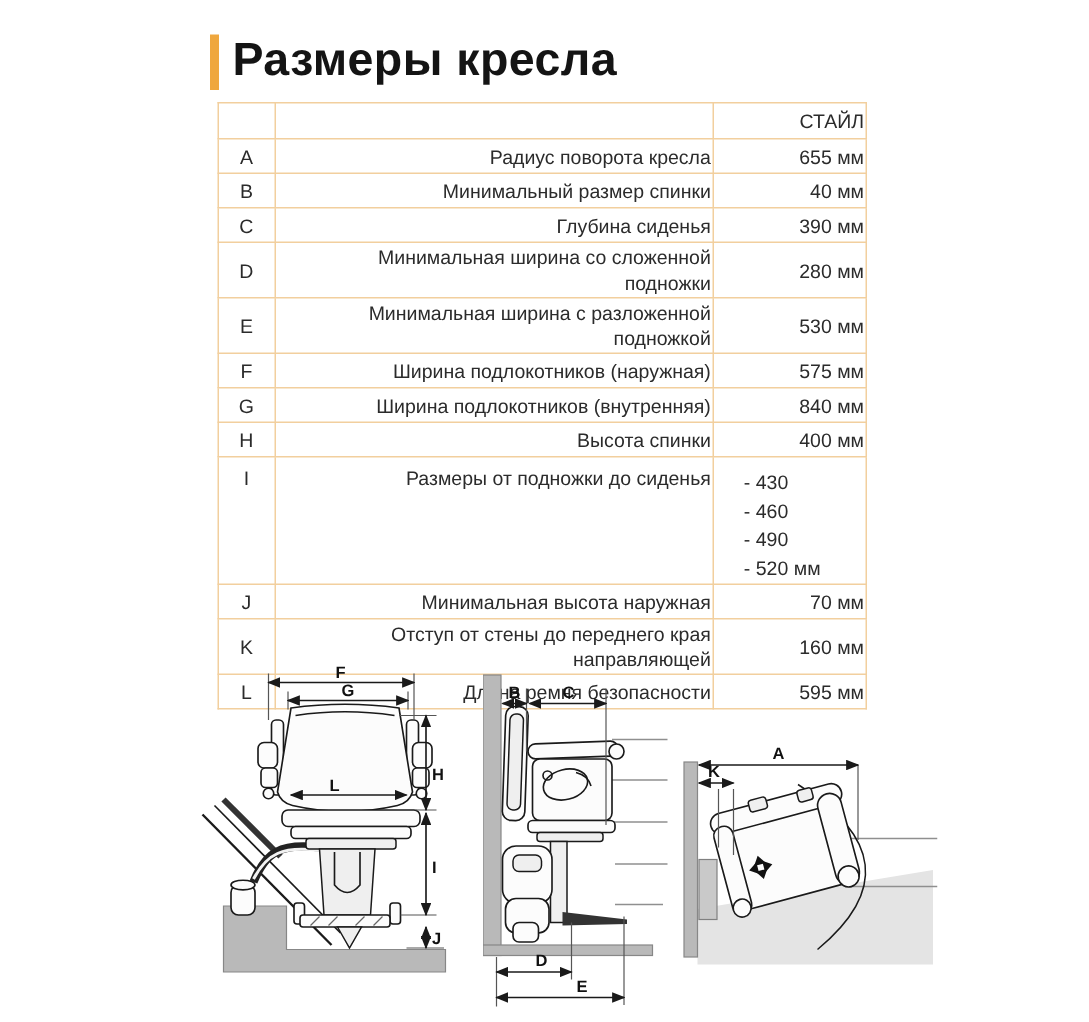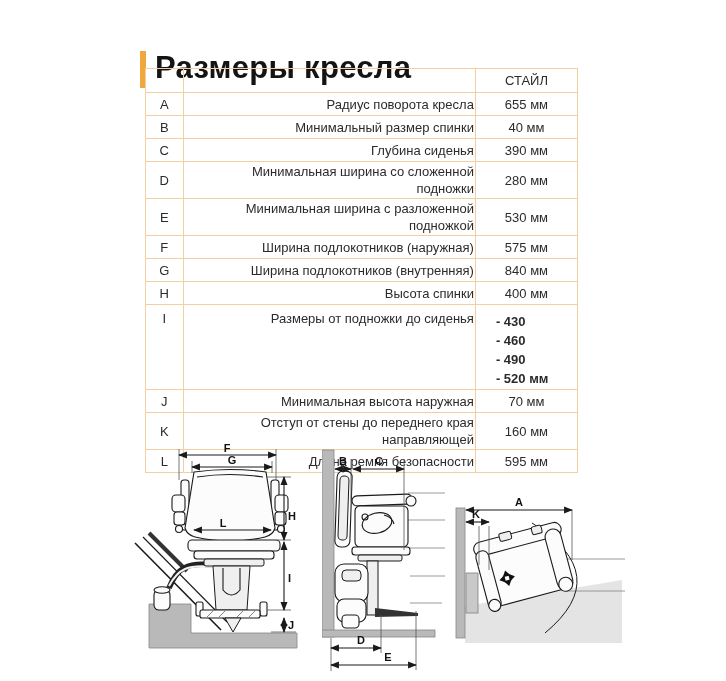--- a/index.html
+++ b/index.html
@@ -1,37 +1,37 @@
 <!DOCTYPE html>
 <html><head>
 <meta charset="utf-8">
 <style>
   html,body{margin:0;padding:0;background:#fff;}
   body{width:726px;height:681px;position:relative;overflow:hidden;
        font-family:"Liberation Sans","DejaVu Sans",sans-serif;color:#262626;}
   .page{position:absolute;inset:0;background:#fff;}
 
   
-  .title-wrap{position:absolute;left:140px;top:20px;display:flex;align-items:center;margin-top:28px;}
+  .title-wrap{position:absolute;left:140px;top:20px;display:flex;align-items:center;}
   .accent-bar{width:6px;height:37px;background:#EFA73E;margin-right:9px;margin-top:2px;}
   .page-title{font-size:31px;font-weight:700;color:#141414;line-height:40px;letter-spacing:.3px;}
 
   
   table.dims{position:absolute;left:145px;top:68px;width:433px;border-collapse:collapse;
              font-size:13px;color:#2b2b2b;}
   table.dims td{border:1px solid #F2CF9E;vertical-align:middle;line-height:17px;}
   table.dims tr{height:23px;}
   table.dims tr.head{height:24px;}
   td.letter{width:38px;text-align:center;}
   td.desc{width:307px;text-align:right;padding-left:10px;}
-  td.val{width:88px;text-align:center;}
+  td.val{width:88px;text-align:right;}
   tr.multi{height:77px;}
   tr.multi td{vertical-align:top;}
   tr.multi td.letter,tr.multi td.desc{padding-top:5px;}
-  tr.multi td.val{white-space:pre-line;text-align:left;padding-left:20px;padding-top:7px;line-height:19px;font-weight:bold;}
+  tr.multi td.val{white-space:pre-line;text-align:left;padding-left:20px;padding-top:7px;line-height:19px;}
 
   
   .diagram{position:absolute;}
   #front-svg{left:99px;top:440px;}
   #side-svg{left:322px;top:445px;}
   #swivel-svg{left:455px;top:470px;}
   svg text.dlabel{font-family:"Liberation Sans","DejaVu Sans",sans-serif;
                   font-weight:700;font-size:11px;fill:#111;text-anchor:middle;}
   svg text.dlabel.side{text-anchor:start;}
   .dim{stroke:#1a1a1a;stroke-width:1.1;marker-start:url(#ah);marker-end:url(#ah);}

